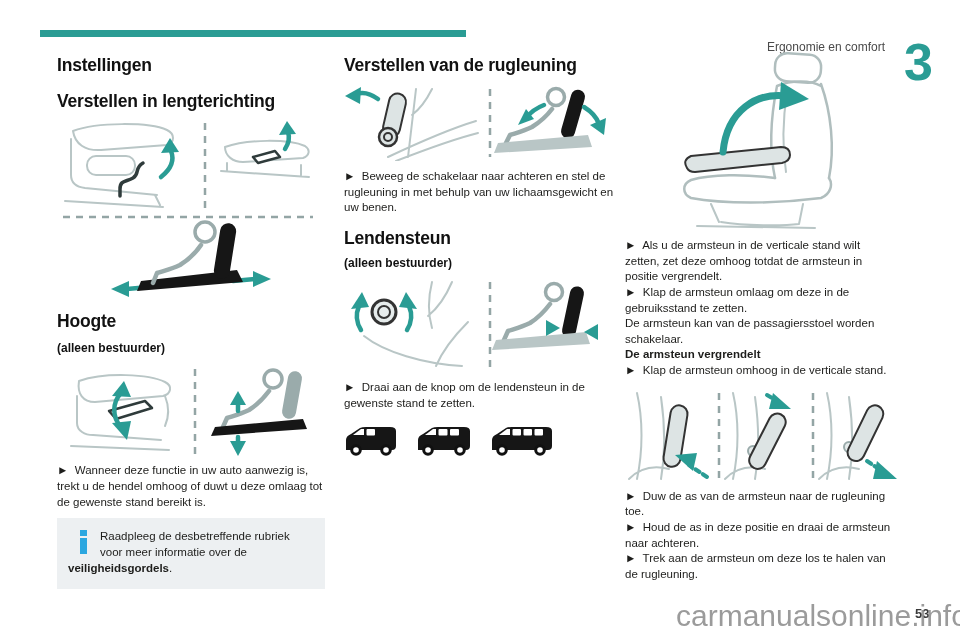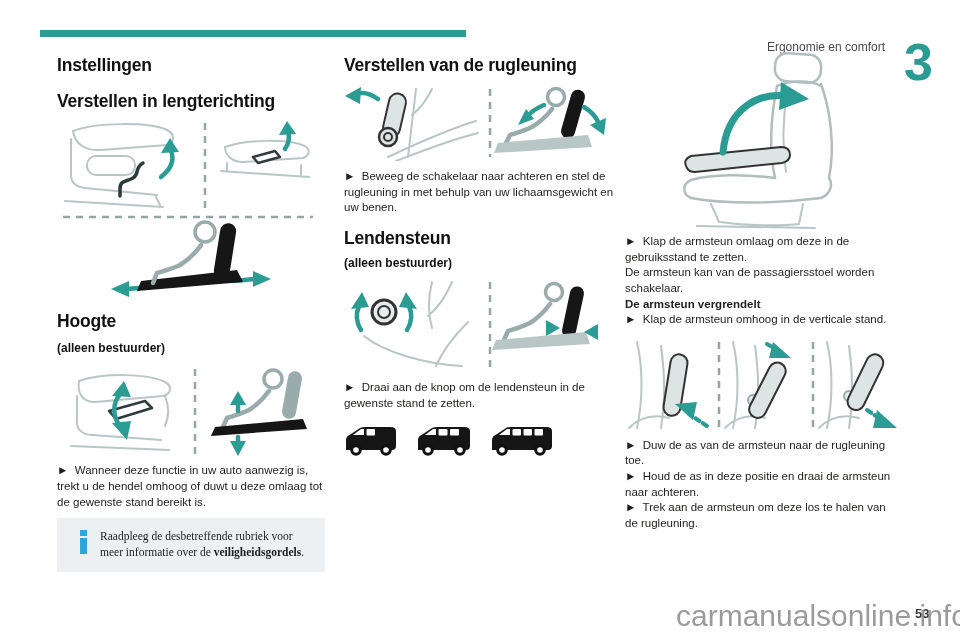--- a/index.html
+++ b/index.html
@@ -31,21 +31,21 @@
   .teal-s7 { fill:none; stroke:#2a9c94; stroke-width:7; stroke-linecap:round; }
   .teal-f { fill:#2a9c94; stroke:none; }
   .tealdash { fill:none; stroke:#2a9c94; stroke-width:4; stroke-dasharray:5 4; stroke-linecap:round; }
   .blk { fill:#161616; stroke:none; }
   .gray-f { fill:#9aabab; stroke:none; }
   .person { fill:none; stroke:#9aabab; stroke-width:4.5; stroke-linecap:round; stroke-linejoin:round; }
   .head { fill:#fff; stroke:#9aabab; stroke-width:3.5; }
   .armr { fill:#dde4e4; stroke:#333; stroke-width:2; stroke-linejoin:round; }
   .lever { fill:#fff; stroke:#2f3b3b; stroke-width:2.5; stroke-linejoin:round; }
   
-  .infobox { background:#edf0f2; padding:10px 12px 12px 11px; margin-top:8px; font-size:11.5px; line-height:1.4;font-family:Liberation Serif, serif; }
+  .infobox { background:#edf0f2; padding:10px 12px 12px 11px; margin-top:8px; font-size:11.5px; line-height:1.4; }
   .info-icon { float:left; width:8px; height:26px; margin:2px 12px 0 12px; }
   .info-icon .dot { display:block; width:7px; height:6px; background:#2ba7e0; margin-bottom:2px; }
   .info-icon .stem { display:block; width:7px; height:16px; background:#2ba7e0; }
   
   .pagenum { position:absolute; left:915px; top:606px; font-size:13px; font-weight:bold; color:#3a3a3a; z-index:2; }
   .watermark { position:absolute; left:676px; top:599px; font-size:30px; color:#8a8a8a; opacity:.85; z-index:3; letter-spacing:0; }
 </style>
 </head>
 <body>
 
@@ -218,20 +218,21 @@
     <path class="ln3" d="M150,132 C120,128 86,128 66,134 C57,138 57,148 66,152 C98,158 150,158 196,152 C206,148 208,138 204,132"></path>
 
     <path class="ln" d="M86,158 L94,176 M178,158 L174,178 M72,180 L190,182 M96,176 C120,180 158,180 174,178"></path>
 
     <path class="armr" d="M62,122 Q57,114 66,110 L156,101 Q165,101 165,109 Q165,115 157,117 L70,126 Q64,126 62,122 Z"></path>
 
     <path class="teal-s7" d="M98,106 C102,64 132,46 162,50"></path>
     <polygon class="teal-f" points="156,36 184,53 154,64"></polygon>
   </svg>
 
+  <p class="body-p mt4">►&nbsp; Als u de armsteun in de verticale stand wilt zetten, zet deze omhoog totdat de armsteun in positie vergrendelt.</p>
   <p class="body-p">►&nbsp; Klap de armsteun omlaag om deze in de gebruiksstand te zetten.</p>
   <p class="body-p">De armsteun kan van de passagiersstoel worden schakelaar.</p>
   <div class="bold-line">De armsteun vergrendelt</div>
   <p class="body-p">►&nbsp; Klap de armsteun omhoog in de verticale stand.</p>
 
   <svg class="ill mt10" width="280" height="94" viewBox="0 0 280 94">
 
     <path class="ln" d="M12,90 C18,62 18,30 12,4 M36,90 C40,66 40,36 36,8 M4,90 C14,80 28,76 44,80"></path>
     <rect class="armr" x="42" y="16" width="17" height="62" rx="8.5" transform="rotate(9 50 47)"></rect>
     <path class="tealdash" d="M82,88 L64,76"></path>

